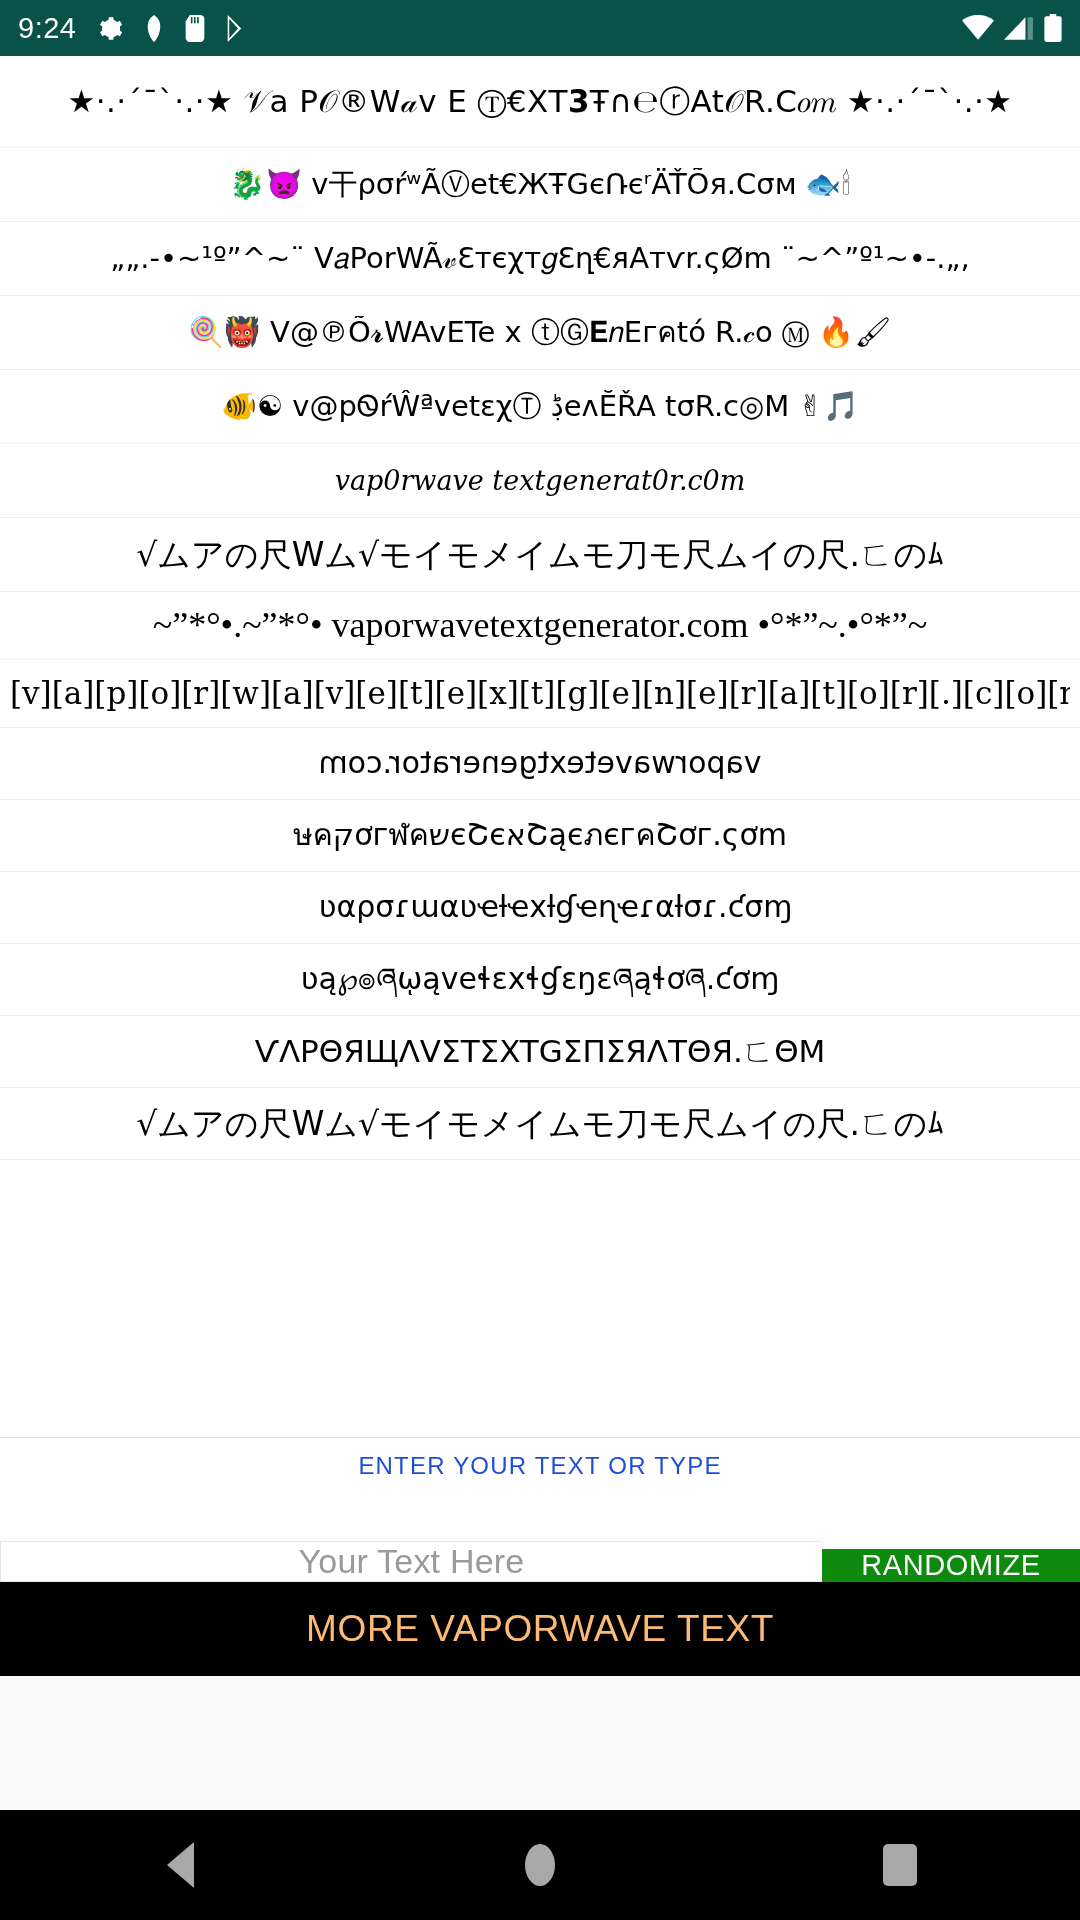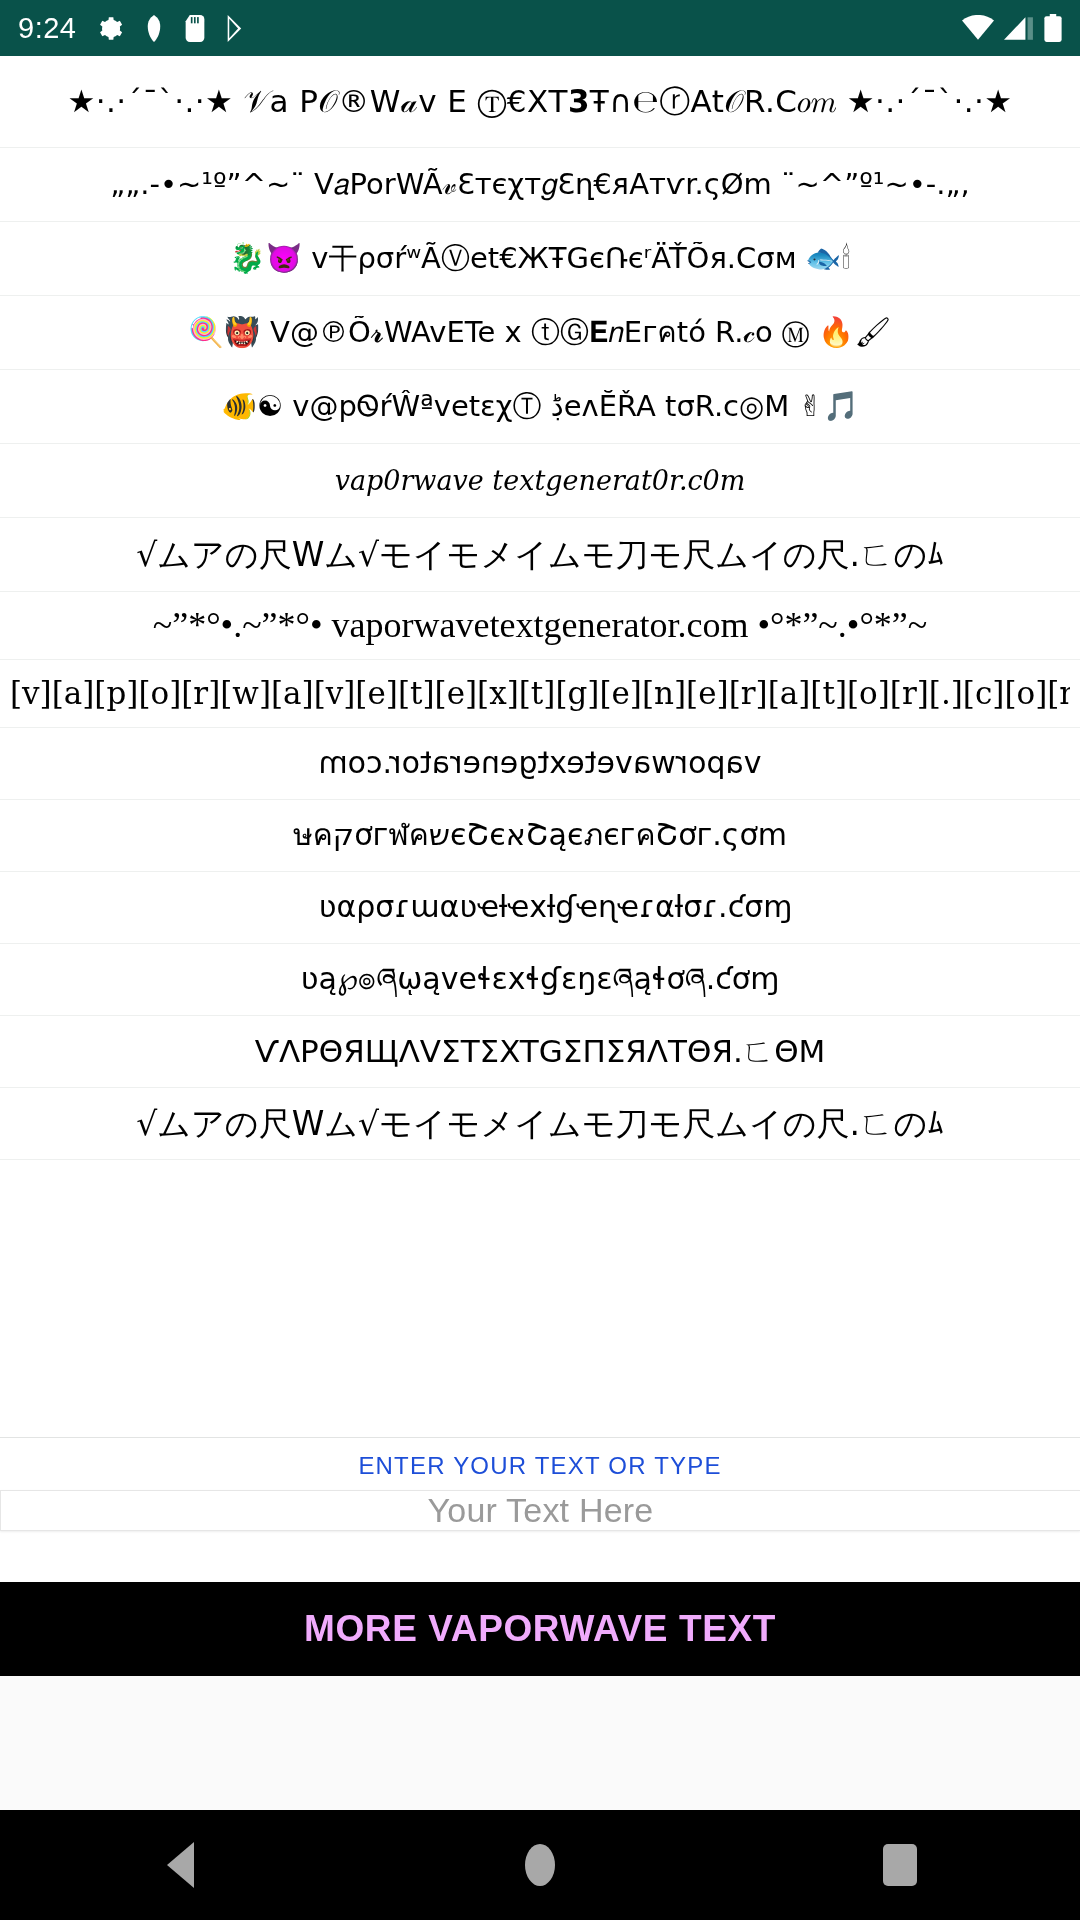--- a/index.html
+++ b/index.html
@@ -70,21 +70,21 @@
 
   
   .entry-wrap { flex:0 0 auto; background:#ffffff; border-top:1px solid #e2e4e3; }
   .entry-label {
     text-align:center;
     color:#1d4ed8;
     font-size:24px;
     letter-spacing:1.2px;
     padding:14px 0 10px 0;
   }
-  .entry-row { display:flex; align-items:flex-start; height:92px; }
+  .entry-row { display:flex; align-items:flex-end; height:92px; }
   .entry-field {
     flex:1 1 auto;
     background:#ffffff;
     border:1px solid #e6e6e6;
     border-right:none;
     display:flex; align-items:center; justify-content:center;
     box-shadow:0 1px 2px rgba(0,0,0,.07);
   }
   .entry-field .ph {
     color:#9a9a9a; font-size:34px; letter-spacing:.2px;
@@ -93,25 +93,24 @@
     flex:0 0 258px;
     background:#0e8a0e;
     color:#ffffff;
     display:flex; align-items:center; justify-content:center;
     font-size:29px; letter-spacing:.6px;
     cursor:pointer;
   }
   .more-btn {
     height:94px;
     background:#000000;
-    color:#f0abfc;
+    color:#fdba74;
     display:flex; align-items:center; justify-content:center;
     font-size:37px; letter-spacing:.6px;
     cursor:pointer;
-    font-weight:bold;
   }
   .filler { height:134px; background:#fafafa; }
 
   
   .navbar {
     flex:0 0 110px; height:110px;
     background:#000000;
     display:flex; align-items:center; justify-content:space-around;
   }
   .nav-btn { width:140px; height:110px; display:flex; align-items:center; justify-content:center; cursor:pointer; }
@@ -156,25 +155,25 @@
         <rect x="5" y="0" width="6" height="3" fill="#fff"></rect>
         <rect x="0" y="2" width="16" height="24" rx="2" fill="#fff"></rect>
       </svg>
     </span>
   </div>
 
   <div class="list">
     <div class="row r1">
         <span class="txt">★·.·´¯`·.·★ 𝒱a P𝒪®W𝒶v E Ⓣ€ΧΤ𝟯Ŧ∩℮ⓡAt𝒪R.C𝑜𝑚 ★·.·´¯`·.·★</span>
       </div>
+    <div class="row r3">
+        <span class="txt">🐉👿 v干ρσŕʷÃⓋet€ЖŦGєՌєʳÄŤÕя.Cσм 🐟🕯</span>
+      </div>
     <div class="row r2">
         <span class="txt">„„.-•~¹º”^~¨ V𝑎PorWÃ𝓋Ԑтєχт𝑔Ɛղ€ᴙAтѵr.ςØm ¨~^”º¹~•-.„,</span>
-      </div>
-    <div class="row r3">
-        <span class="txt">🐉👿 v干ρσŕʷÃⓋet€ЖŦGєՌєʳÄŤÕя.Cσм 🐟🕯</span>
       </div>
     <div class="row r4">
         <span class="txt">🍭👹 V@℗Õ𝓻WAvΕTe x ⓣⒼ𝐄𝑛Εгคtó R.𝒸o Ⓜ 🔥🖌</span>
       </div>
     <div class="row r5">
         <span class="txt">🐠☯ v@pᏫŕŴªvetεχⓉ ڋeᴧĔŘA tσR.c◎M ✌🎵</span>
       </div>
     <div class="row r6">
         <span class="txt">vap0rwave textgenerat0r.c0m</span>
       </div>
@@ -206,20 +205,21 @@
         <span class="txt">√ムアの尺Wム√モイモメイムモ刀モ尺ムイの尺.ㄈのﾑ</span>
       </div>
   </div>
 
   <div class="entry-wrap">
     <div class="entry-label">ENTER YOUR TEXT OR TYPE</div>
     <div class="entry-row">
       <div class="entry-field">
         <span class="ph">Your Text Here</span>
       </div>
+      <div class="randomize">RANDOMIZE</div>
     </div>
   </div>
 
   <div class="more-btn">MORE VAPORWAVE TEXT</div>
 
   <div class="filler"></div>
 
   <div class="navbar">
     <div class="nav-btn">
         <span class="nav-back"></span>

